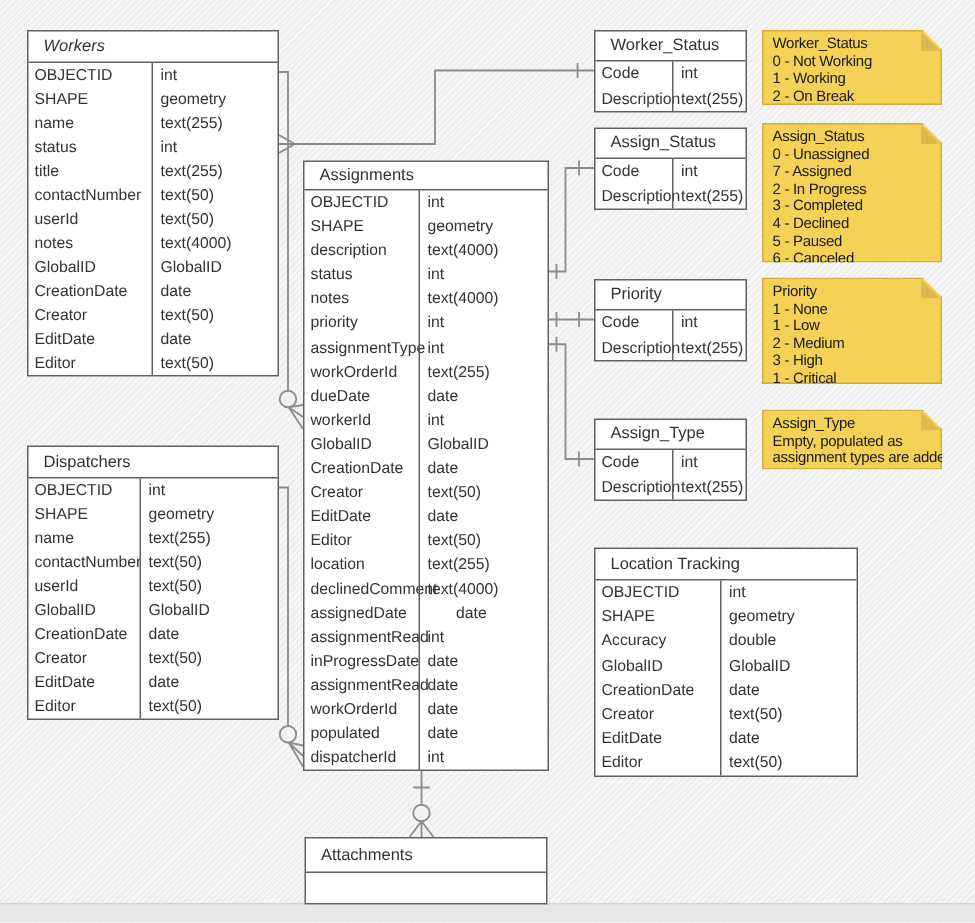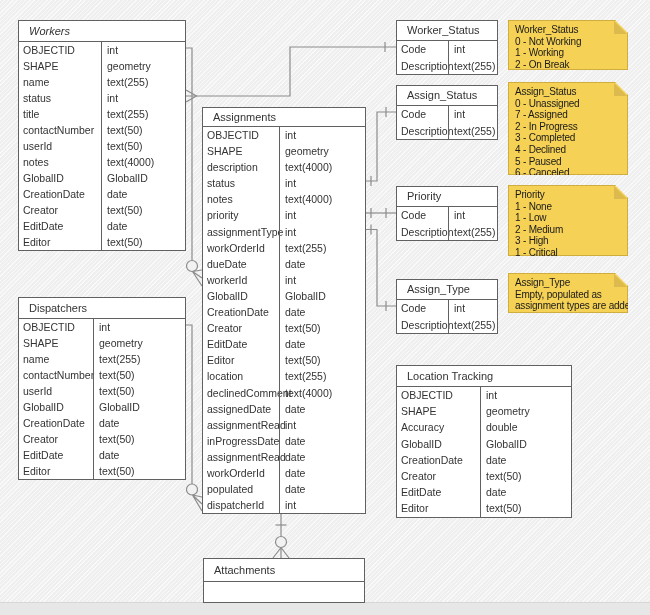--- a/index.html
+++ b/index.html
@@ -256,21 +256,21 @@
             <span class="ftype">text(50)</span>
           </div>
           <div class="erow" style="line-height: 16.1px; height: 16.1px;">
             <span class="fname" style="width: 72px;">location</span>
             <span class="ftype">text(255)</span>
           </div>
           <div class="erow" style="line-height: 16.1px; height: 16.1px;">
             <span class="fname" style="width: 72px;">declinedComment</span>
             <span class="ftype">text(4000)</span>
           </div>
-          <div class="erow" style="line-height: 16.1px; height: 16.1px;">
+          <div class="erow" style="line-height: 16.1px; height: 16.1px; gap: 19px;">
             <span class="fname" style="width: 72px;">assignedDate</span>
             <span class="ftype">date</span>
           </div>
           <div class="erow" style="line-height: 16.1px; height: 16.1px;">
             <span class="fname" style="width: 72px;">assignmentRead</span>
             <span class="ftype">int</span>
           </div>
           <div class="erow" style="line-height: 16.1px; height: 16.1px;">
             <span class="fname" style="width: 72px;">inProgressDate</span>
             <span class="ftype">date</span>

